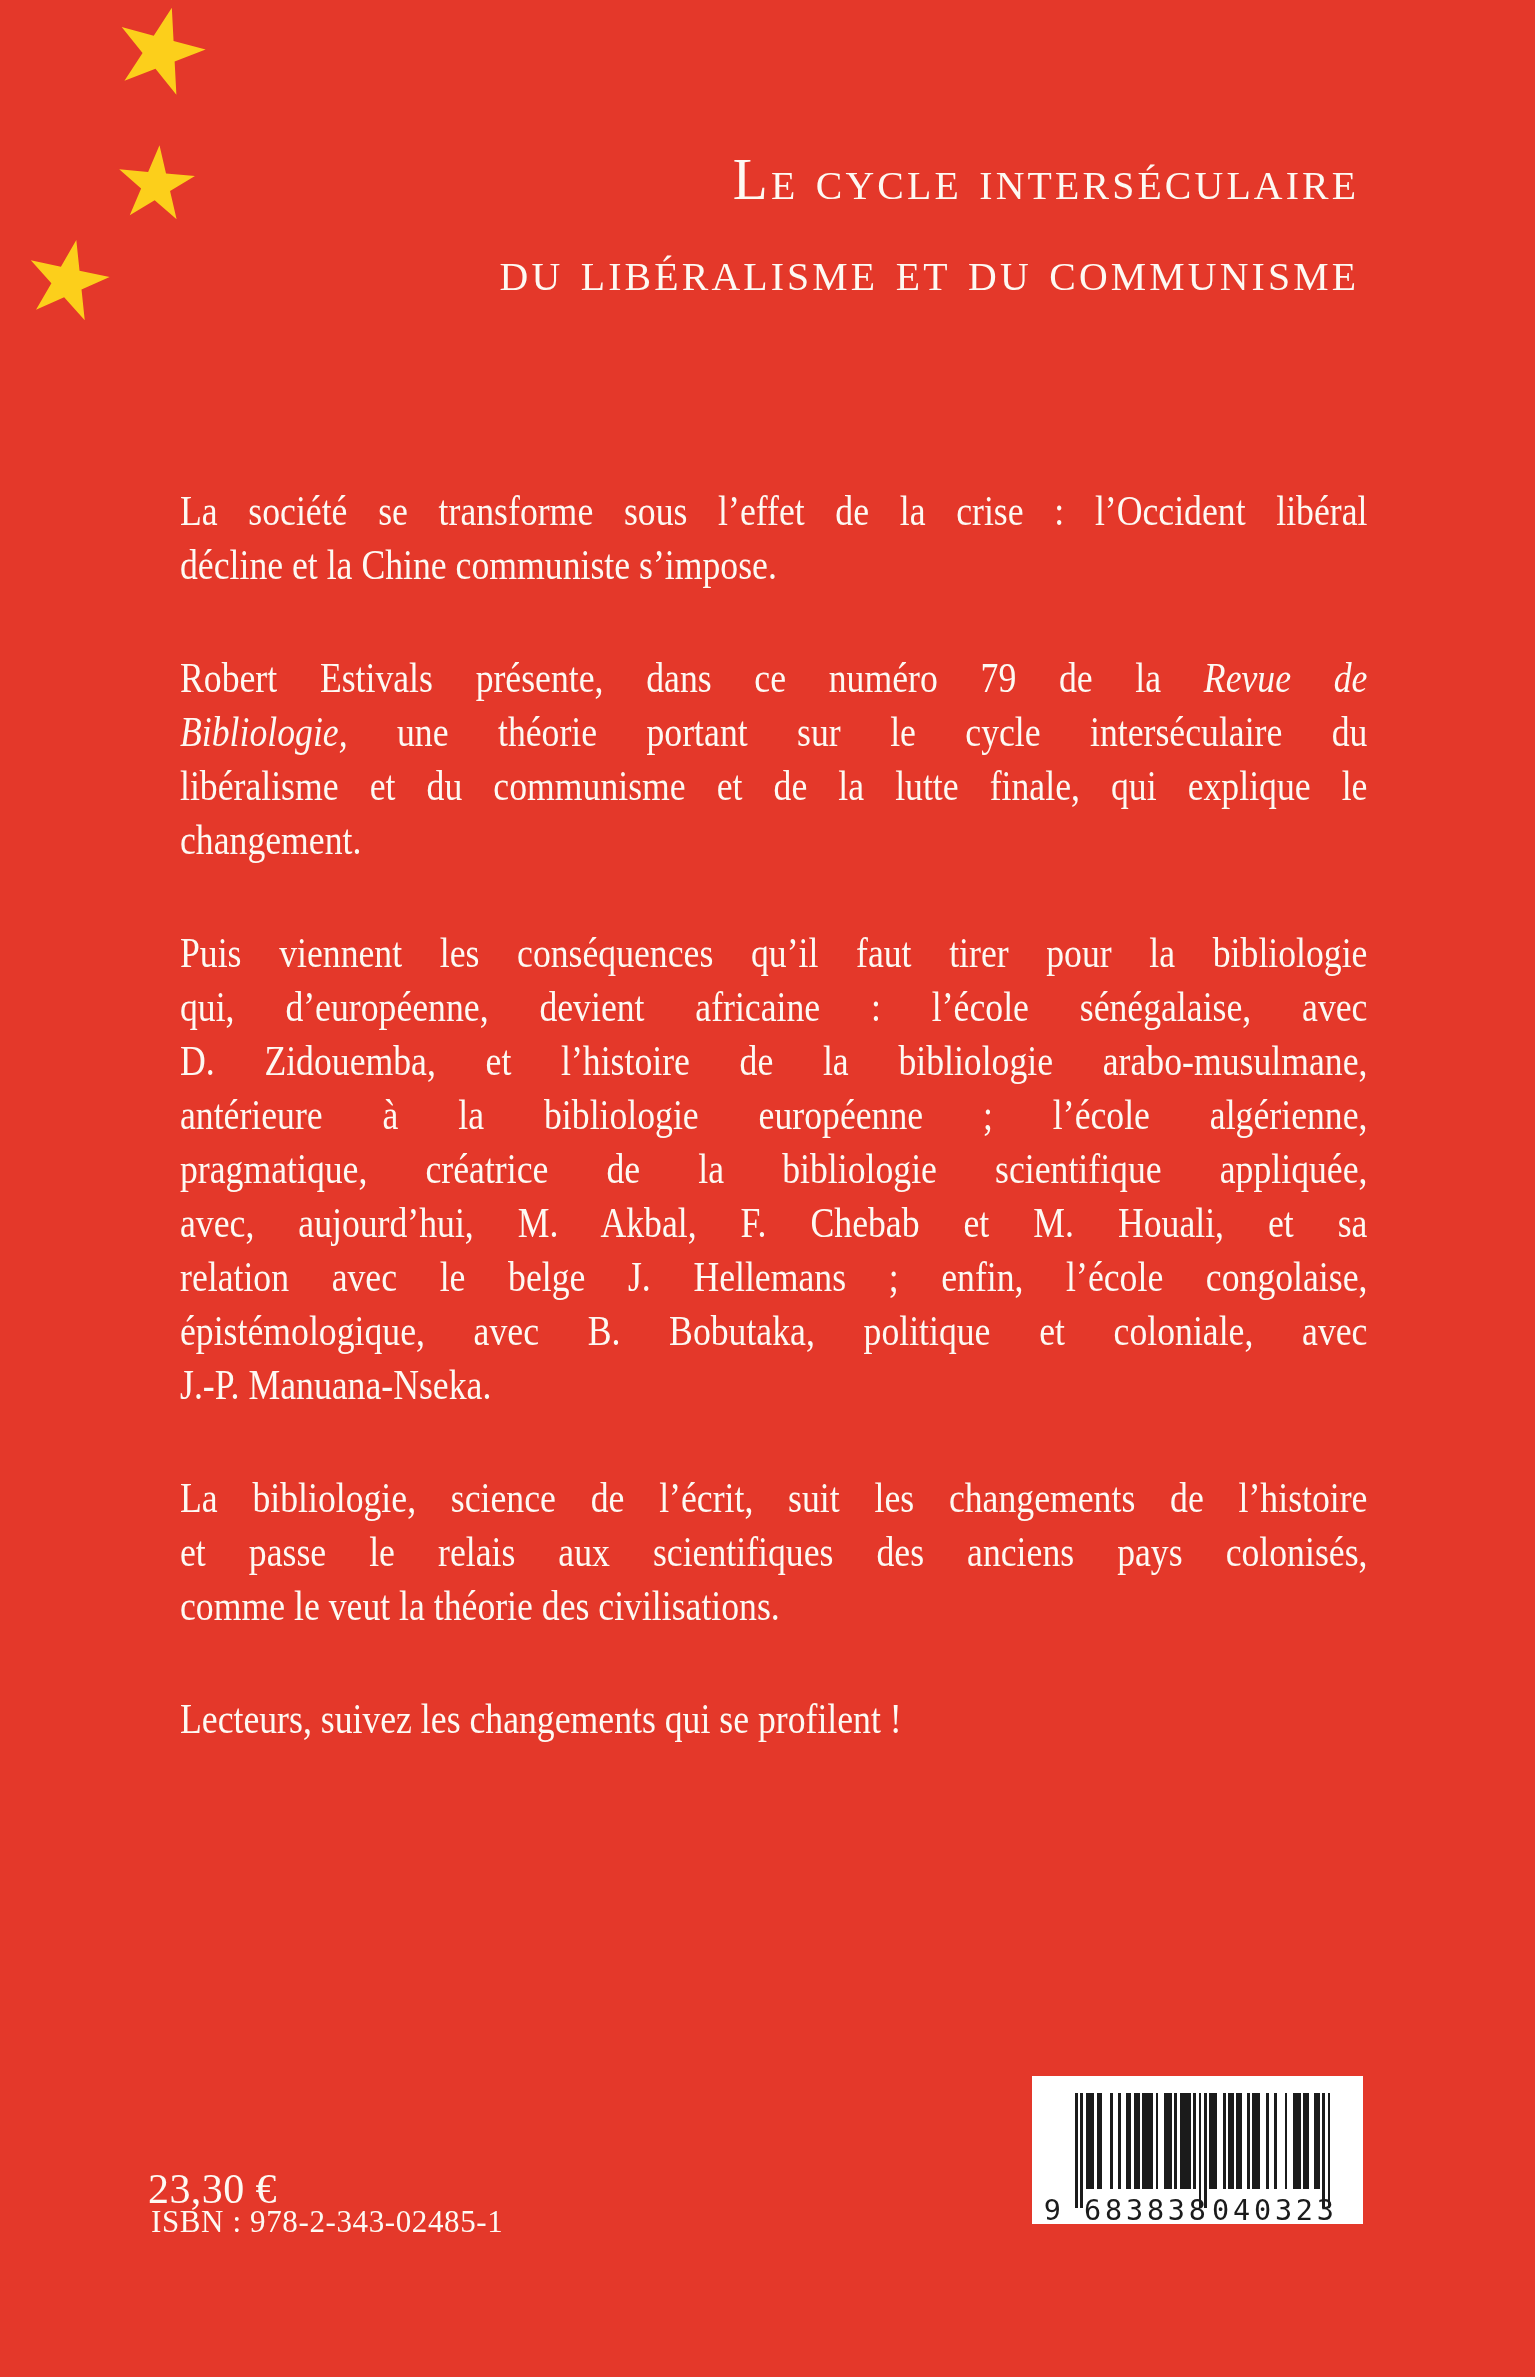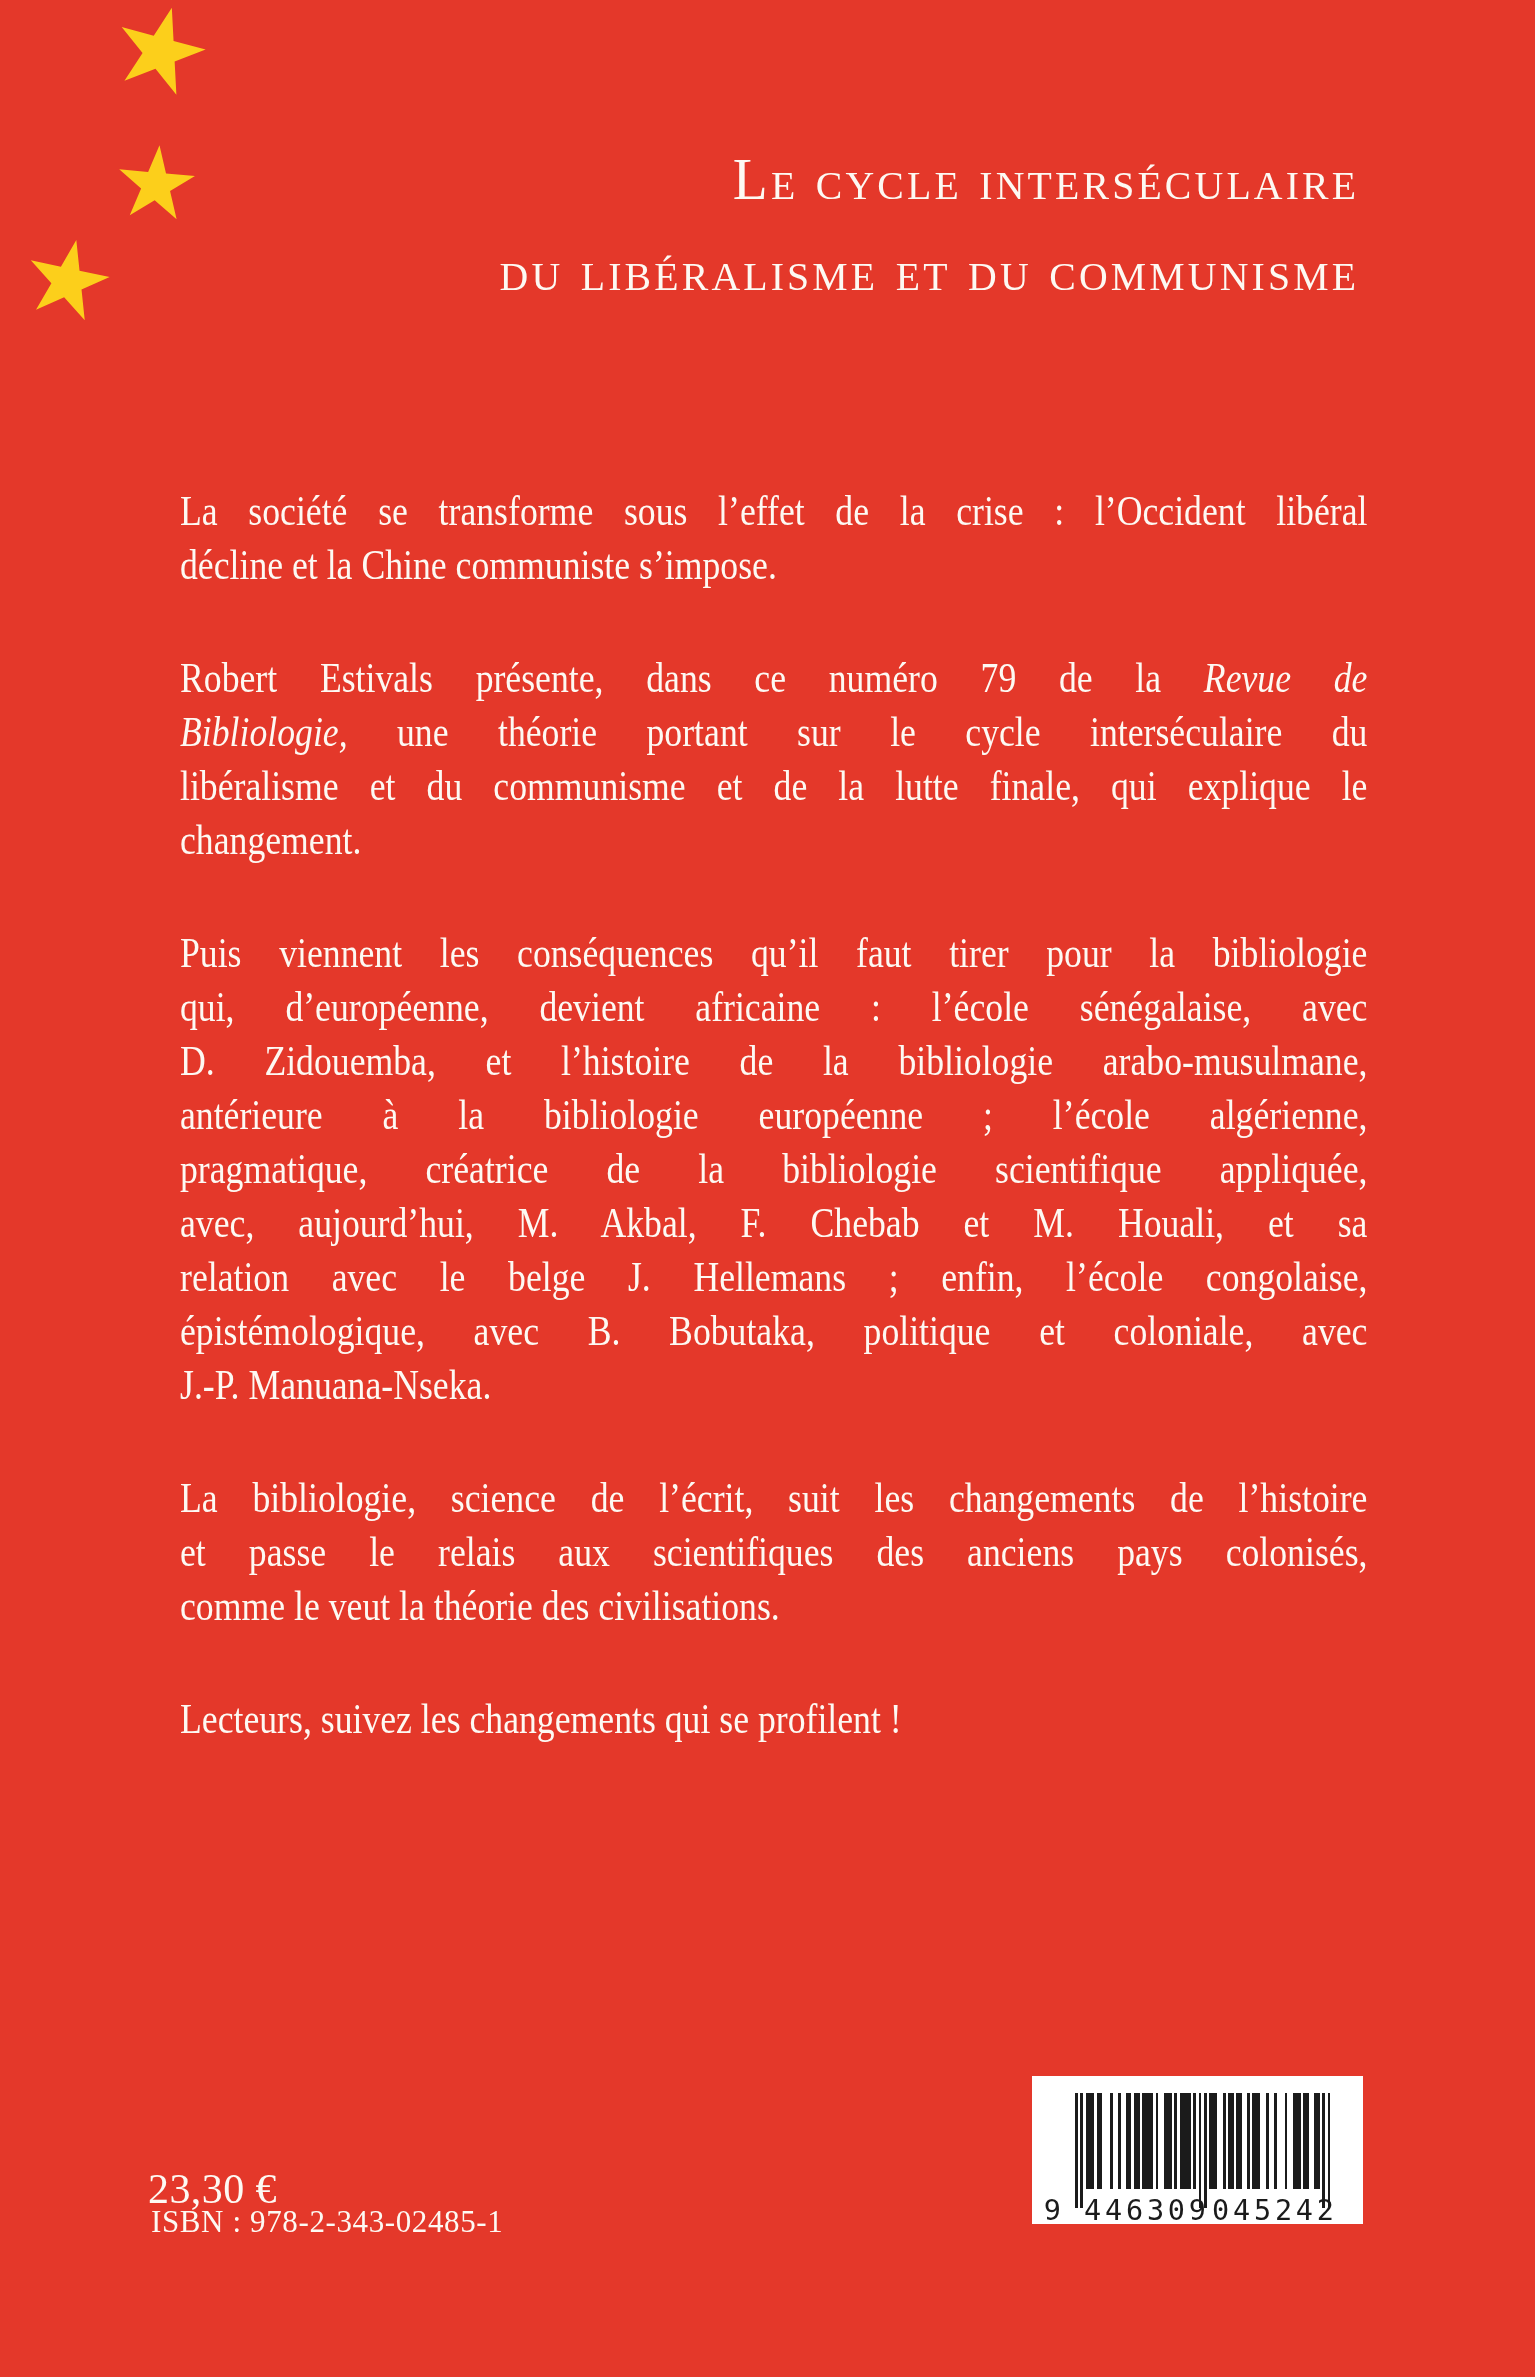--- a/index.html
+++ b/index.html
@@ -189,18 +189,18 @@
         <div class="module" style="background: rgb(255, 255, 255);"></div>
         <div class="module" style="background: rgb(255, 255, 255);"></div>
         <div class="module" style="background: rgb(27, 27, 27);"></div>
         <div class="module" style="background: rgb(27, 27, 27);"></div>
         <div class="module" style="background: rgb(255, 255, 255);"></div>
         <div class="module tall" style="background: rgb(27, 27, 27);"></div>
         <div class="module tall" style="background: rgb(255, 255, 255);"></div>
         <div class="module tall" style="background: rgb(27, 27, 27);"></div>
       </div>
     <div class="bc-digits bc-prefix" style="color: rgb(27, 27, 27);">9</div>
-    <div class="bc-digits bc-g1" style="color: rgb(27, 27, 27);">446309</div>
-    <div class="bc-digits bc-g2" style="color: rgb(27, 27, 27);">045242</div>
+    <div class="bc-digits bc-g1" style="color: rgb(27, 27, 27);">683838</div>
+    <div class="bc-digits bc-g2" style="color: rgb(27, 27, 27);">040323</div>
   </div>
 
 </div>
 
 
 </body></html>

